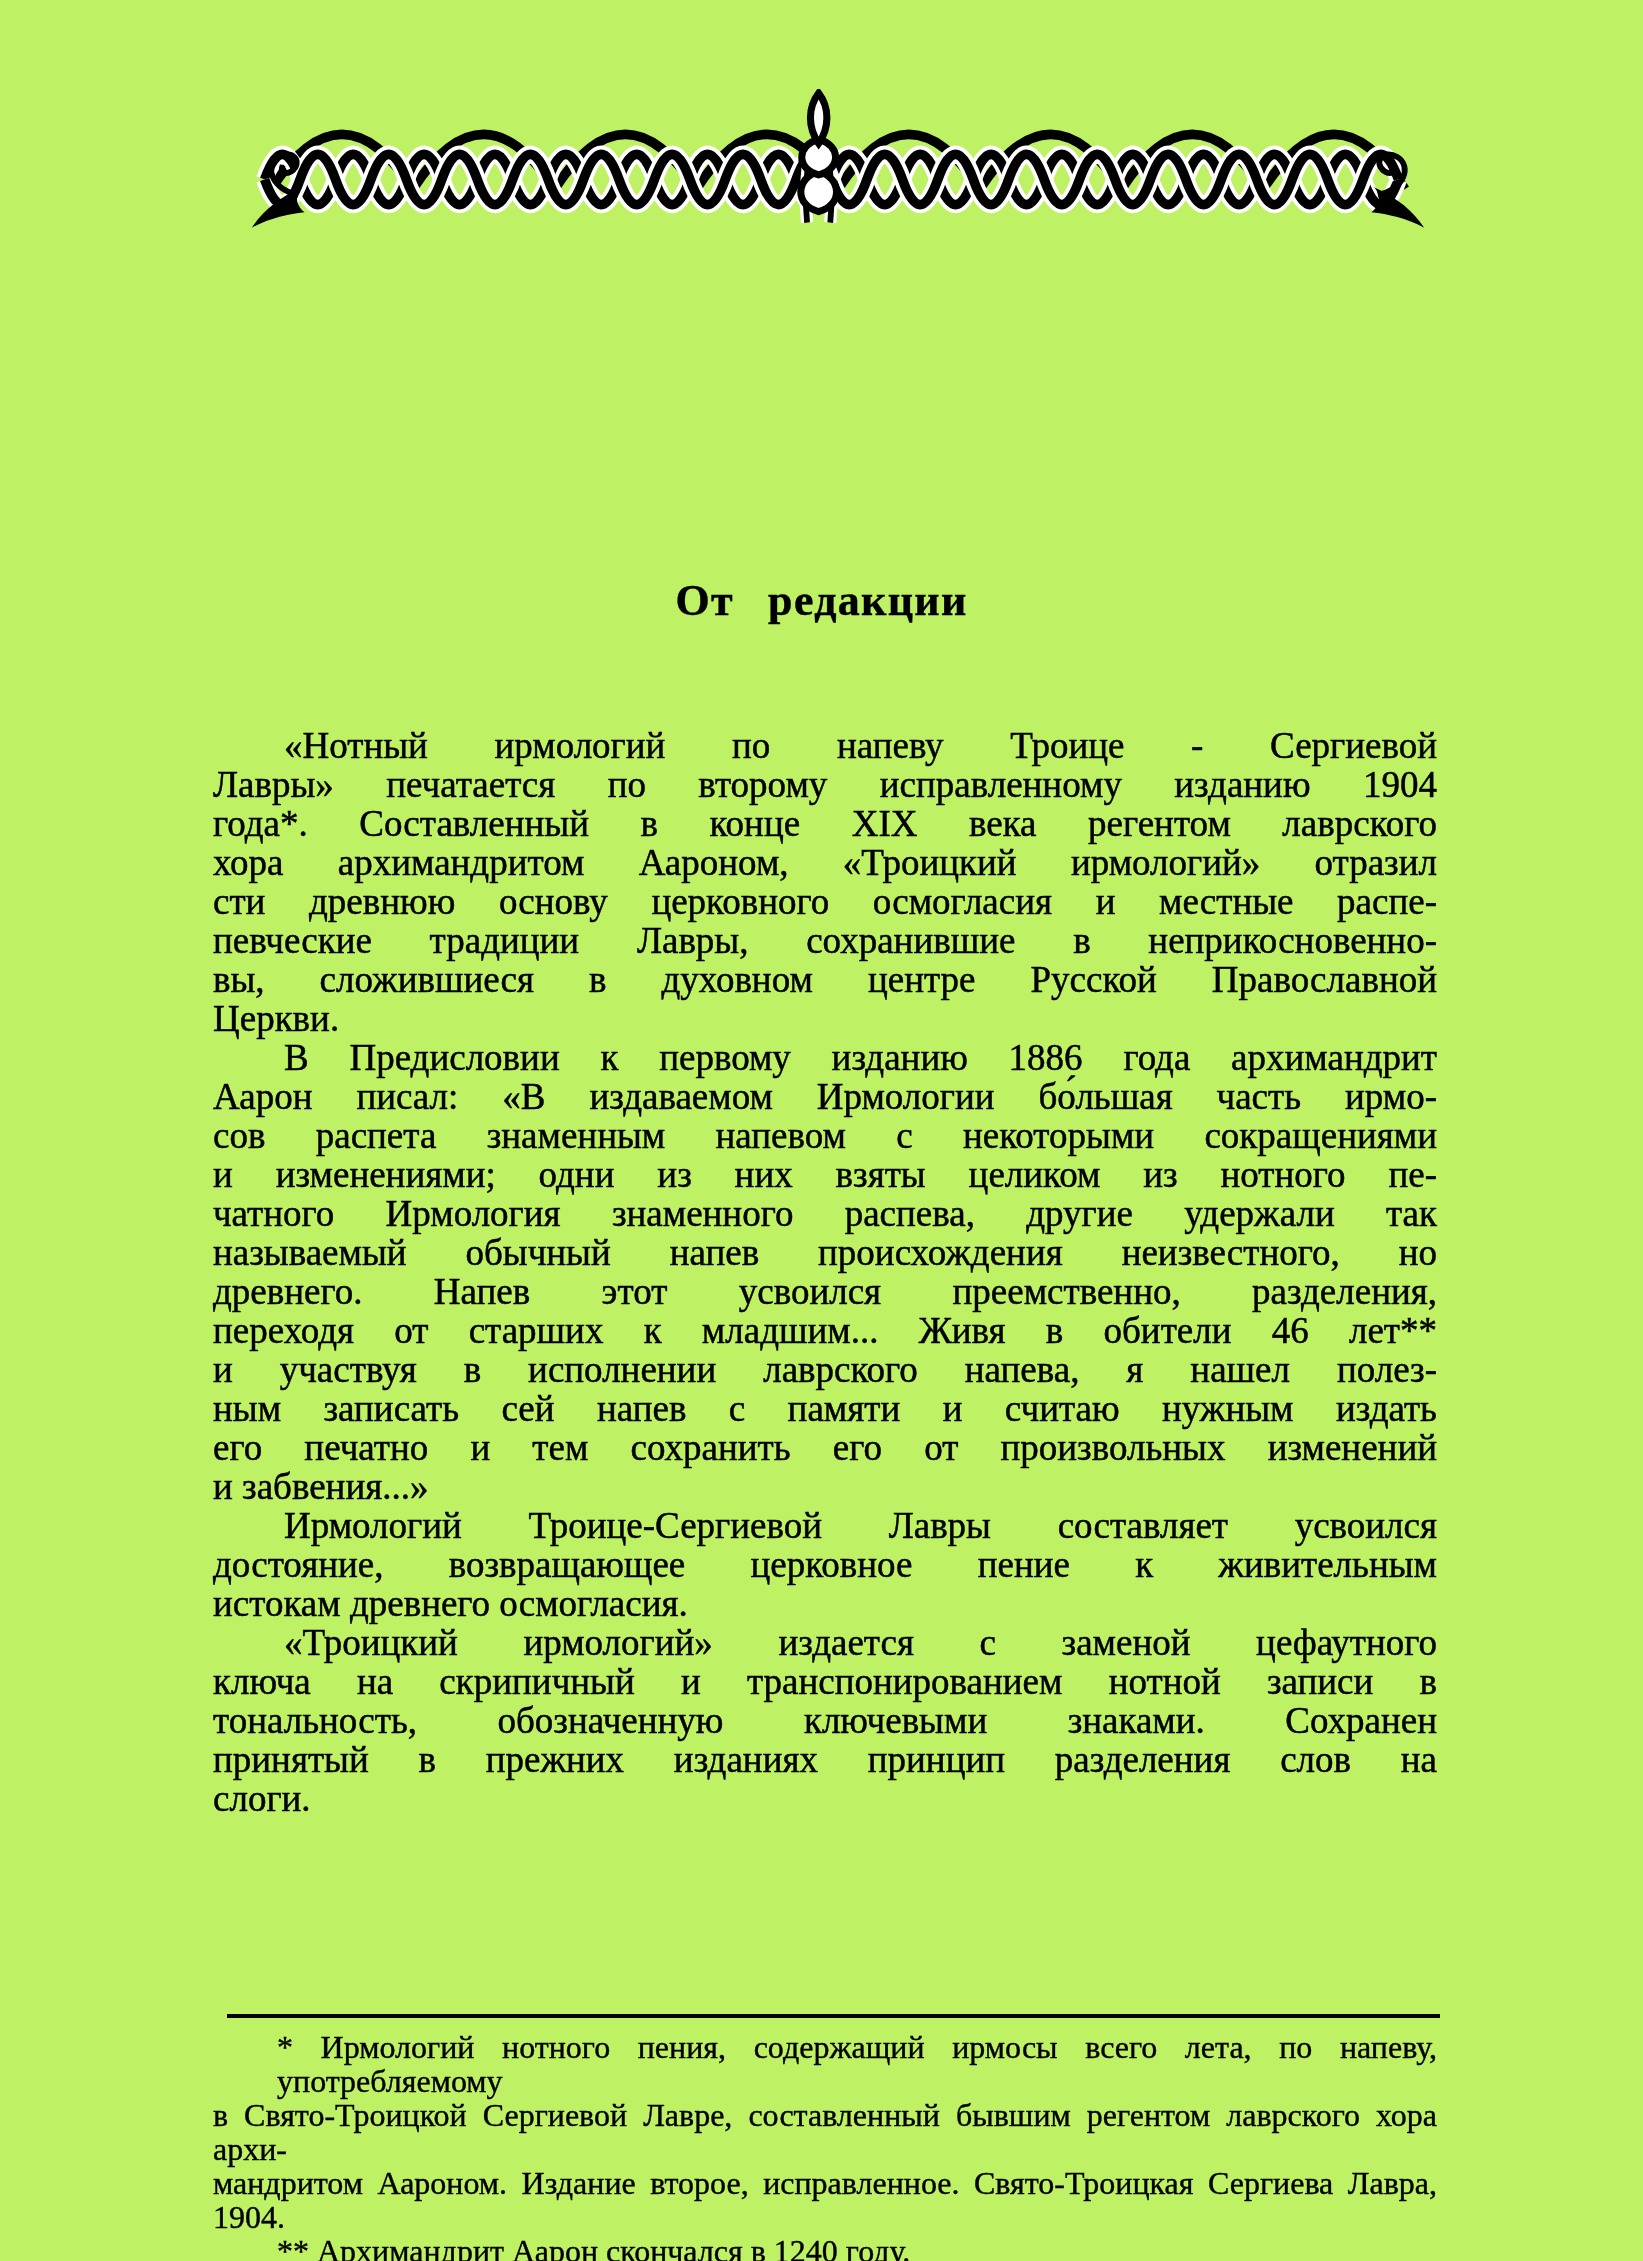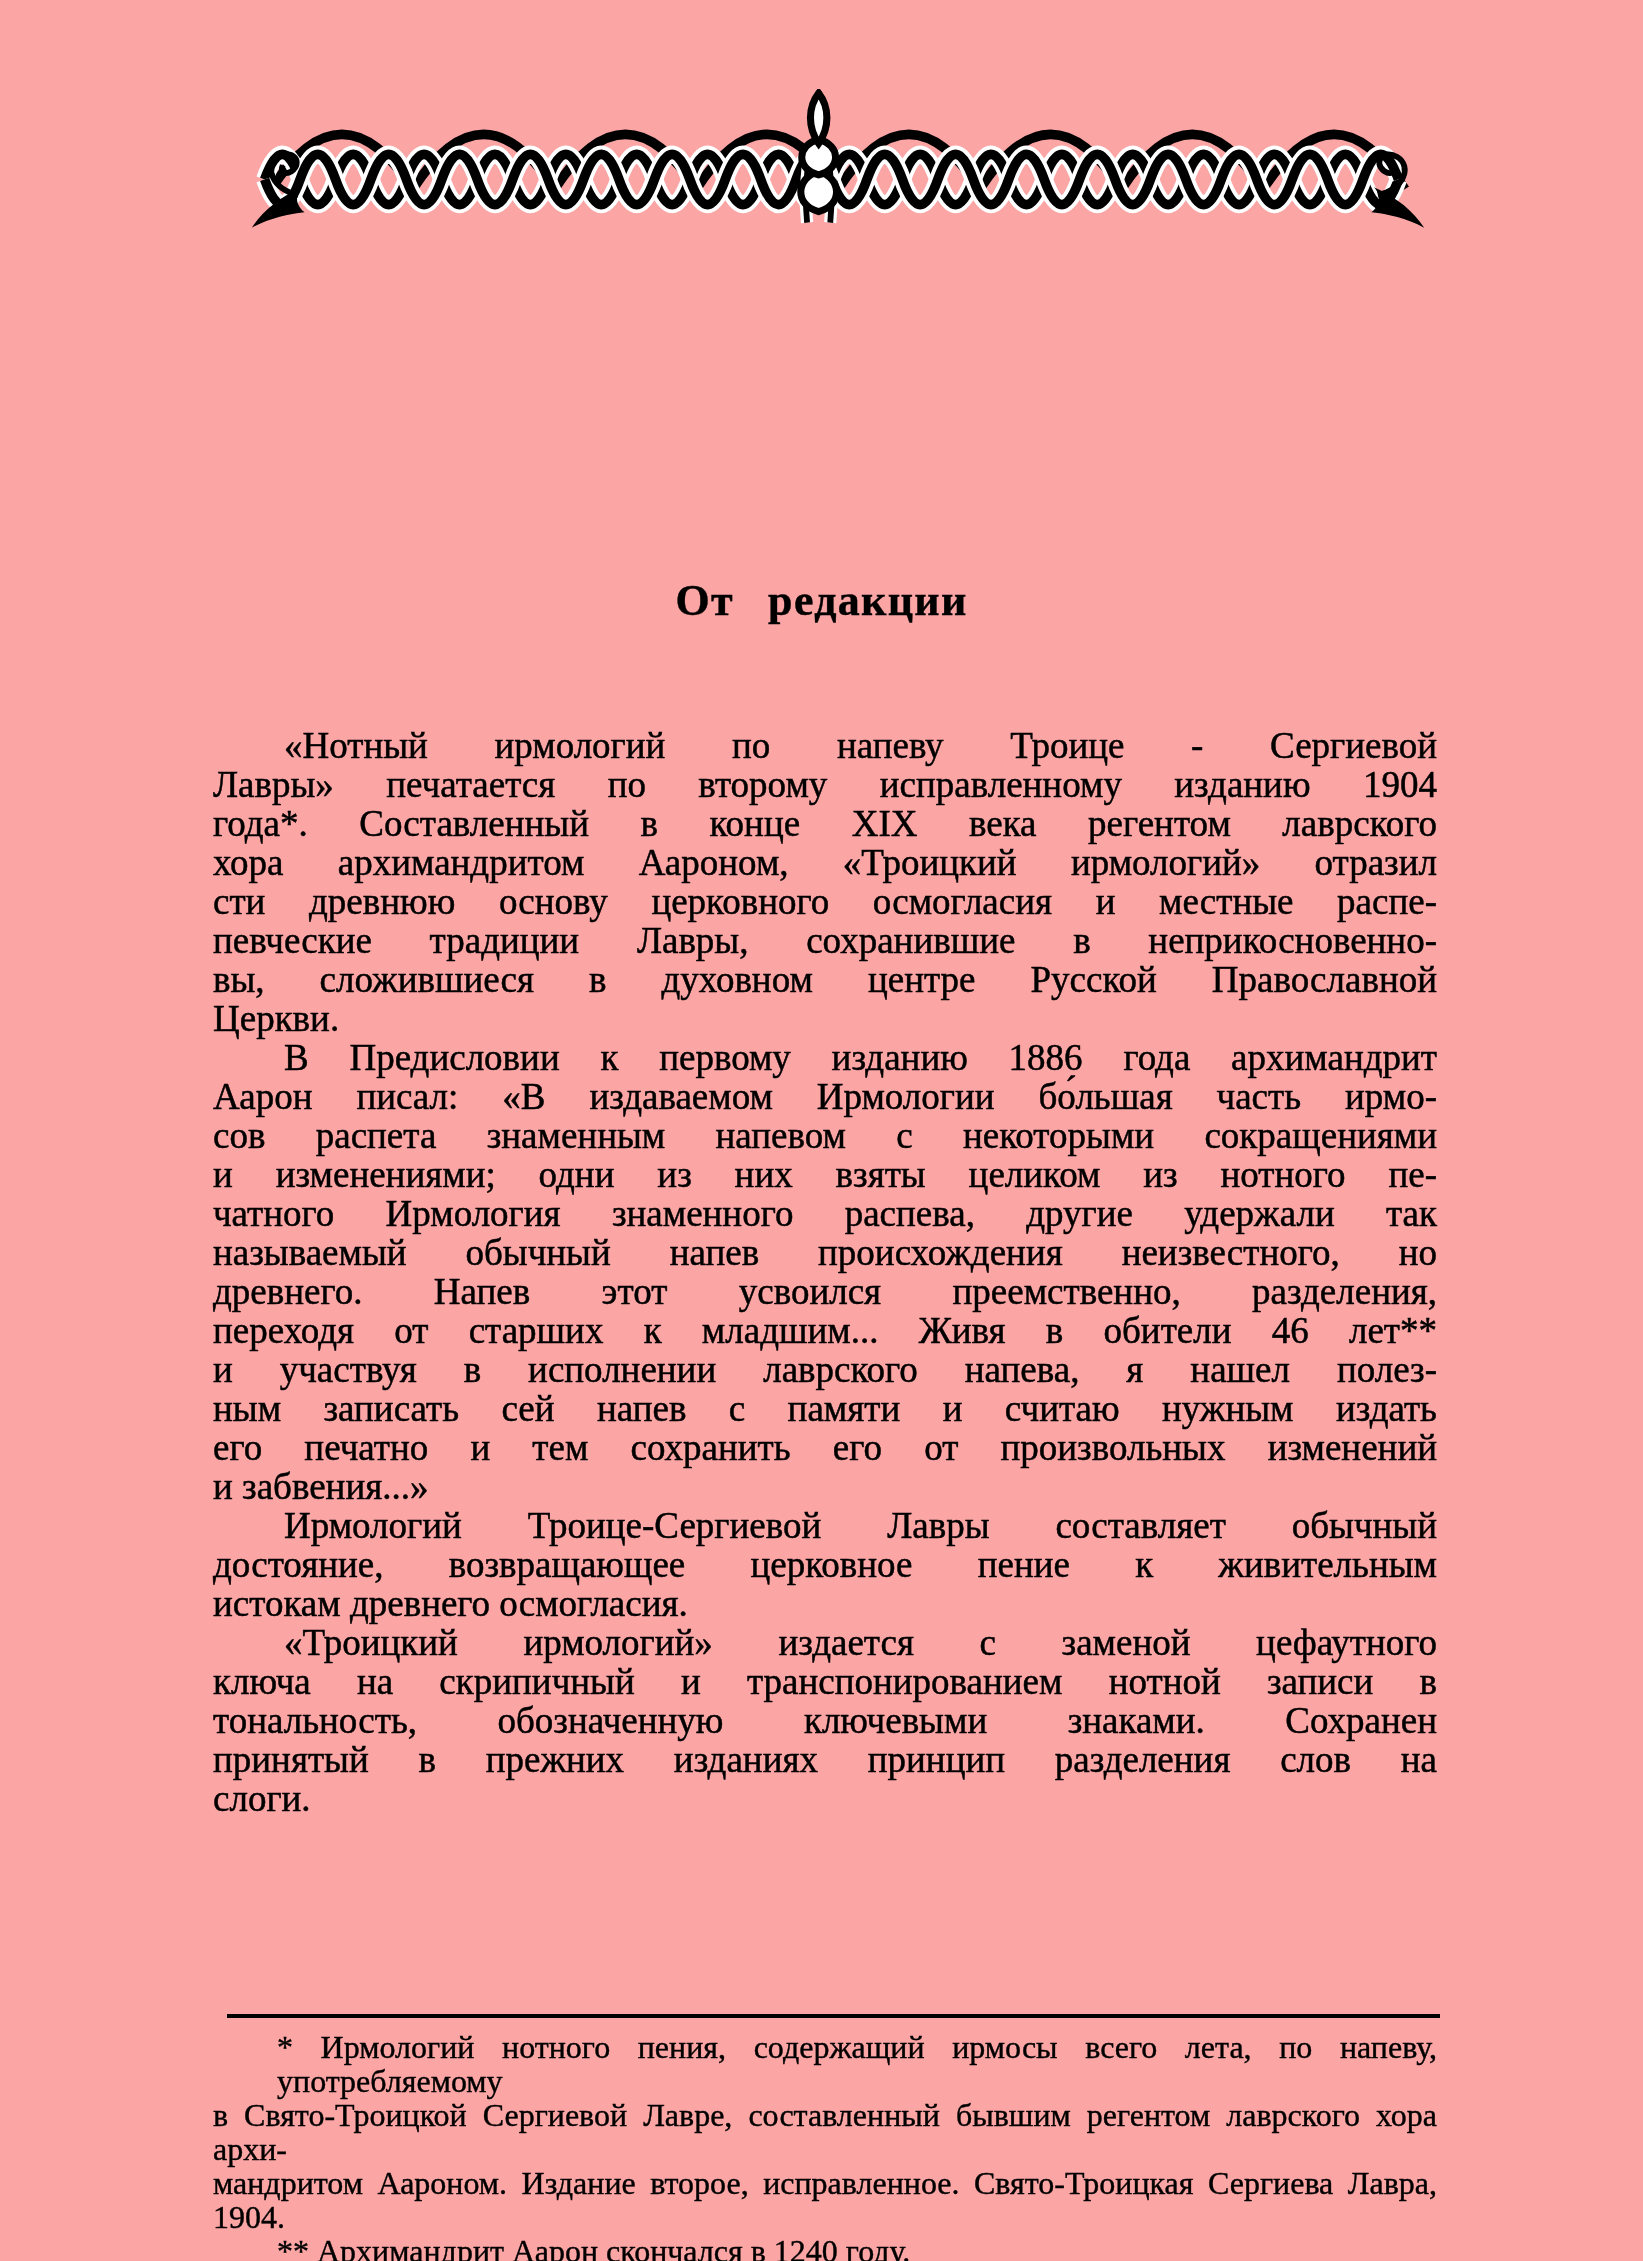--- a/index.html
+++ b/index.html
@@ -1,20 +1,20 @@
 <!DOCTYPE html>
 <html lang="ru" style="font-size:10.3px"><head>
 <meta charset="utf-8">
 <style>
   html, body { margin: 0; padding: 0; background: #ffffff; }
   .page {
     position: relative;
     width: 1643px;
     height: 2261px;
-    background: #fca5a5;
+    background: #bef264;
     color: #000000;
     font-family: "Liberation Serif", "DejaVu Serif", serif;
     overflow: hidden;
   }
 
   
   .ornament {
     position: absolute;
     left: 226px;
     top: 89px;
@@ -143,21 +143,21 @@
     <div class="line">сов распета знаменным напевом с некоторыми сокращениями</div>
     <div class="line">и изменениями; одни из них взяты целиком из нотного пе-</div>
     <div class="line">чатного Ирмология знаменного распева, другие удержали так</div>
     <div class="line">называемый обычный напев происхождения неизвестного, но</div>
     <div class="line">древнего. Напев этот усвоился преемственно, разделения,</div>
     <div class="line">переходя от старших к младшим... Живя в обители 46 лет**</div>
     <div class="line">и участвуя в исполнении лаврского напева, я нашел полез-</div>
     <div class="line">ным записать сей напев с памяти и считаю нужным издать</div>
     <div class="line">его печатно и тем сохранить его от произвольных изменений</div>
     <div class="line end">и забвения...»</div>
-    <div class="line indent">Ирмологий Троице-Сергиевой Лавры составляет обычный</div>
+    <div class="line indent">Ирмологий Троице-Сергиевой Лавры составляет усвоился</div>
     <div class="line">достояние, возвращающее церковное пение к живительным</div>
     <div class="line end">истокам древнего осмогласия.</div>
     <div class="line indent">«Троицкий ирмологий» издается с заменой цефаутного</div>
     <div class="line">ключа на скрипичный и транспонированием нотной записи в</div>
     <div class="line">тональность, обозначенную ключевыми знаками. Сохранен</div>
     <div class="line">принятый в прежних изданиях принцип разделения слов на</div>
     <div class="line end">слоги.</div>
   </div>
 
   <div class="footrule"></div>

